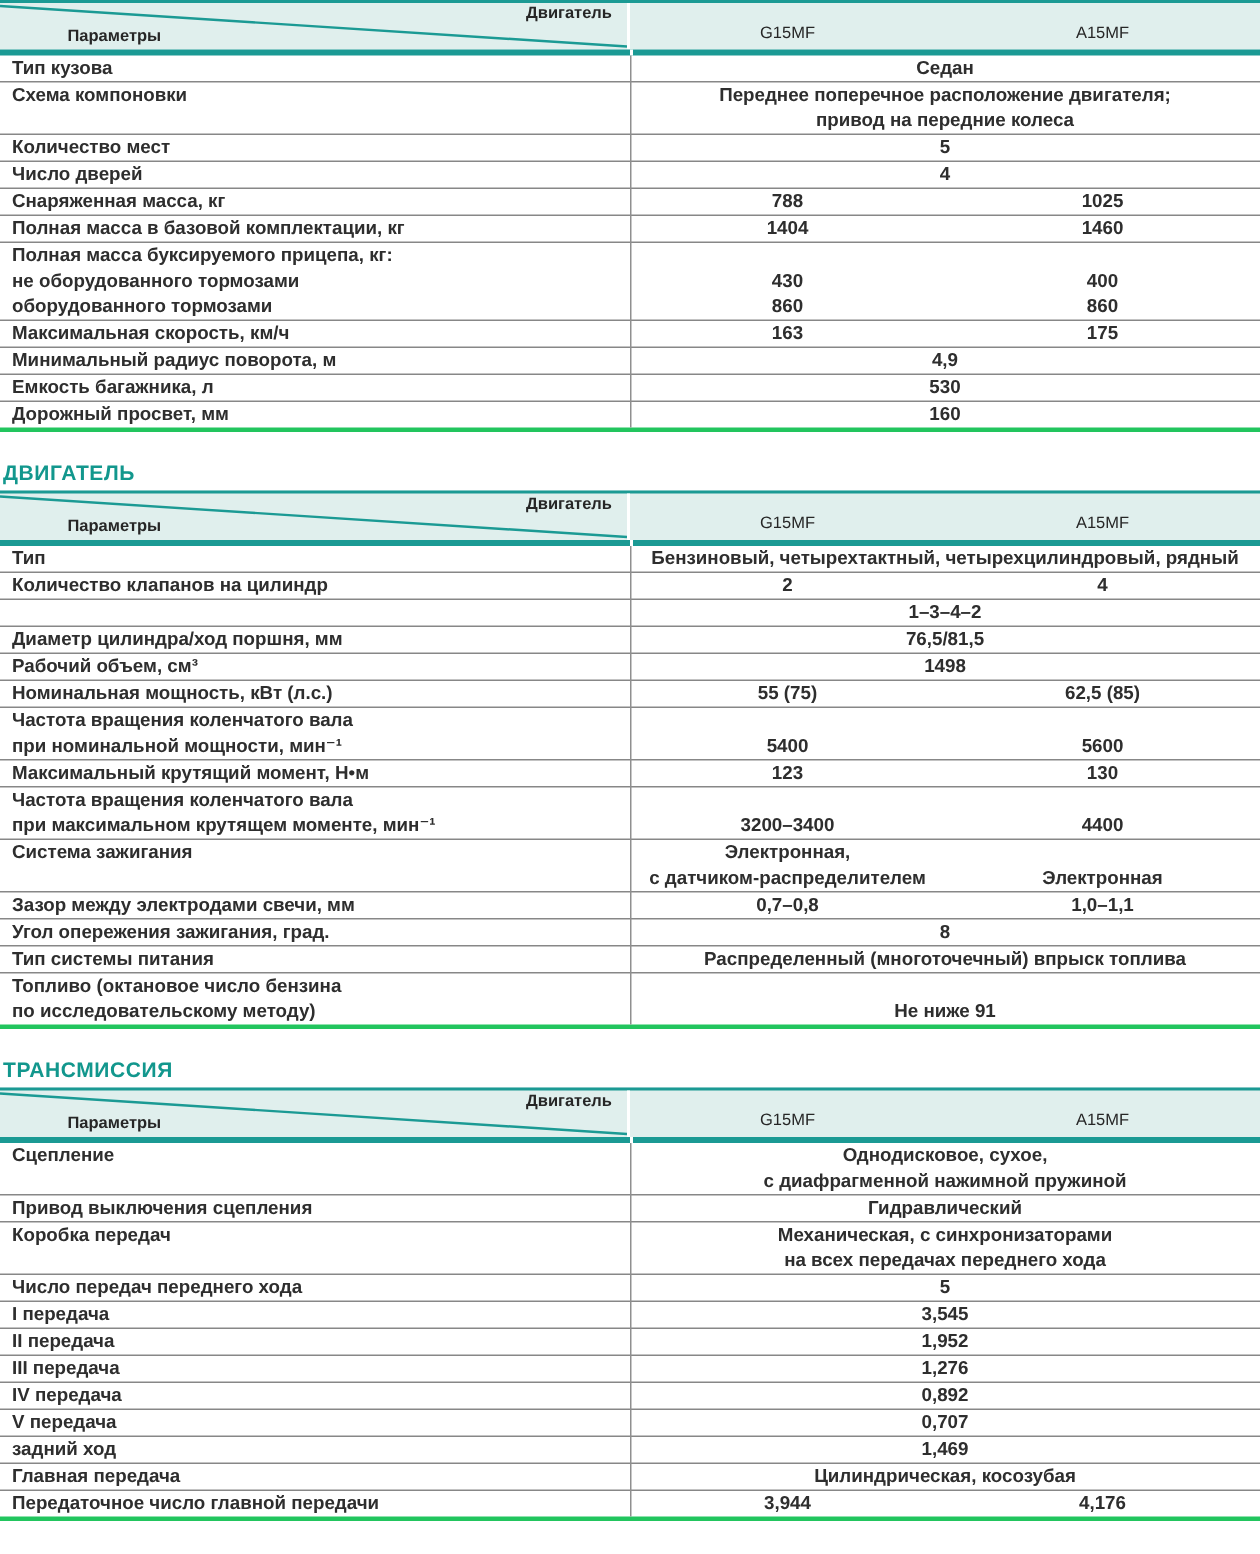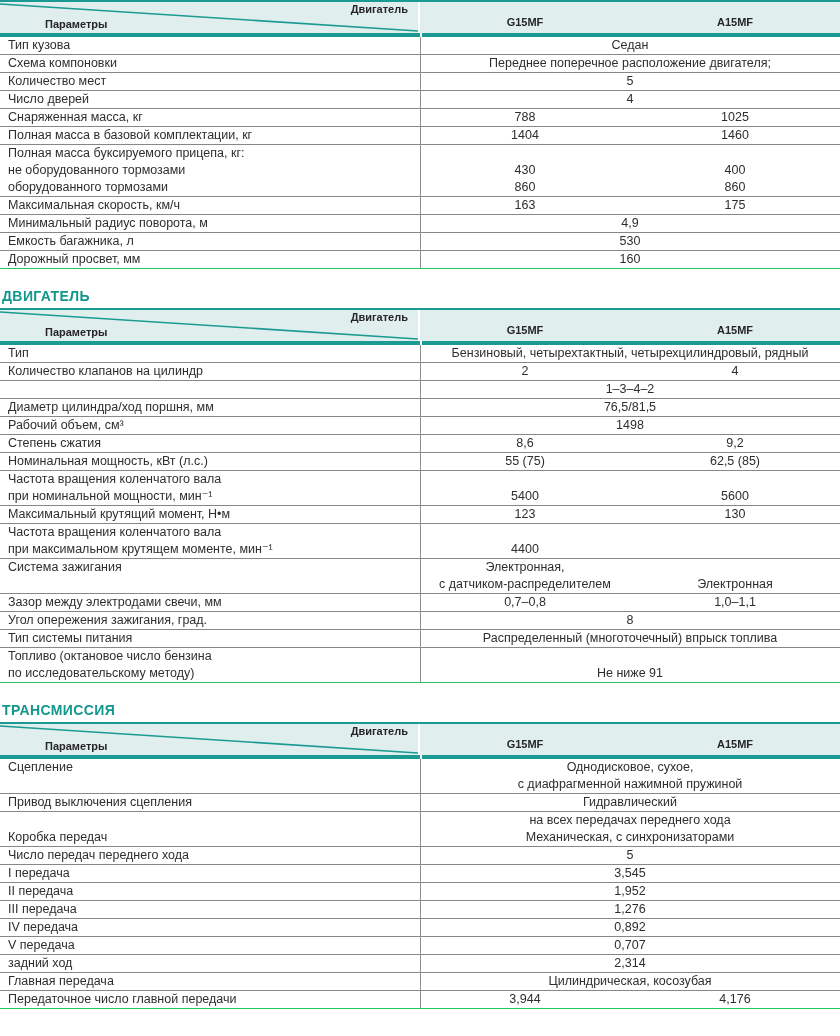--- a/index.html
+++ b/index.html
@@ -61,42 +61,43 @@
     color: #262626;
     padding-left: 37px;
   }
   .hcol {
     display: flex;
     align-items: center;
     justify-content: center;
     padding-top: 8px;
     box-sizing: border-box;
     font-size: 11px;
-    font-weight: bold;
+    font-weight: normal;
     color: #262626;
   }
 
   .thickline {
     position: relative;
     height: 4px;
     background: #1b9a94;
   }
   .thickline .notch {
     position: absolute;
     left: 420px;
     top: 0;
     width: 2px;
     height: 100%;
     background: #ffffff;
   }
 
   
   .tbody {
     position: relative;
-    border-bottom: 1px solid #22c55e;
+    border-bottom: 3px solid #22c55e;
+    font-weight: bold;
   }
   .tbody::after {            
     content: "";
     position: absolute;
     left: 420px;
     top: 0;
     bottom: 0;
     width: 1px;
     background: #8f8f8f;
   }
@@ -141,20 +142,24 @@
         <div class="trow">
           <div class="tline">
             <div class="cell label">Тип кузова</div>
             <div class="cell vspan">Седан</div>
           </div>
         </div>
         <div class="trow">
           <div class="tline">
             <div class="cell label">Схема компоновки</div>
             <div class="cell vspan">Переднее поперечное расположение двигателя;</div>
+          </div>
+          <div class="tline">
+            <div class="cell label"></div>
+            <div class="cell vspan">привод на передние колеса</div>
           </div>
         </div>
         <div class="trow">
           <div class="tline">
             <div class="cell label">Количество мест</div>
             <div class="cell vspan">5</div>
           </div>
         </div>
         <div class="trow">
           <div class="tline">
@@ -262,27 +267,20 @@
           </div>
         </div>
         <div class="trow">
           <div class="tline">
             <div class="cell label">Рабочий объем, см³</div>
             <div class="cell vspan">1498</div>
           </div>
         </div>
         <div class="trow">
           <div class="tline">
-            <div class="cell label">Степень сжатия</div>
-            <div class="cell vg">8,6</div>
-            <div class="cell va">9,2</div>
-          </div>
-        </div>
-        <div class="trow">
-          <div class="tline">
             <div class="cell label">Номинальная мощность, кВт (л.с.)</div>
             <div class="cell vg">55 (75)</div>
             <div class="cell va">62,5 (85)</div>
           </div>
         </div>
         <div class="trow">
           <div class="tline">
             <div class="cell label">Частота вращения коленчатого вала</div>
             <div class="cell vspan"></div>
           </div>
@@ -299,20 +297,21 @@
             <div class="cell va">130</div>
           </div>
         </div>
         <div class="trow">
           <div class="tline">
             <div class="cell label">Частота вращения коленчатого вала</div>
             <div class="cell vspan"></div>
           </div>
           <div class="tline">
             <div class="cell label">при максимальном крутящем моменте, мин⁻¹</div>
+            <div class="cell vg">3200–3400</div>
             <div class="cell va">4400</div>
           </div>
         </div>
         <div class="trow">
           <div class="tline">
             <div class="cell label">Система зажигания</div>
             <div class="cell vg">Электронная,</div>
             <div class="cell va"></div>
           </div>
           <div class="tline">
@@ -381,27 +380,27 @@
           </div>
         </div>
         <div class="trow">
           <div class="tline">
             <div class="cell label">Привод выключения сцепления</div>
             <div class="cell vspan">Гидравлический</div>
           </div>
         </div>
         <div class="trow">
           <div class="tline">
+            <div class="cell label">Коробка передач</div>
+            <div class="cell vspan">Механическая, с синхронизаторами</div>
+          </div>
+          <div class="tline">
             <div class="cell label"></div>
             <div class="cell vspan">на всех передачах переднего хода</div>
           </div>
-          <div class="tline">
-            <div class="cell label">Коробка передач</div>
-            <div class="cell vspan">Механическая, с синхронизаторами</div>
-          </div>
         </div>
         <div class="trow">
           <div class="tline">
             <div class="cell label">Число передач переднего хода</div>
             <div class="cell vspan">5</div>
           </div>
         </div>
         <div class="trow">
           <div class="tline">
             <div class="cell label">I передача</div>
@@ -428,21 +427,21 @@
         </div>
         <div class="trow">
           <div class="tline">
             <div class="cell label">V передача</div>
             <div class="cell vspan">0,707</div>
           </div>
         </div>
         <div class="trow">
           <div class="tline">
             <div class="cell label">задний ход</div>
-            <div class="cell vspan">2,314</div>
+            <div class="cell vspan">1,469</div>
           </div>
         </div>
         <div class="trow">
           <div class="tline">
             <div class="cell label">Главная передача</div>
             <div class="cell vspan">Цилиндрическая, косозубая</div>
           </div>
         </div>
         <div class="trow">
           <div class="tline">

